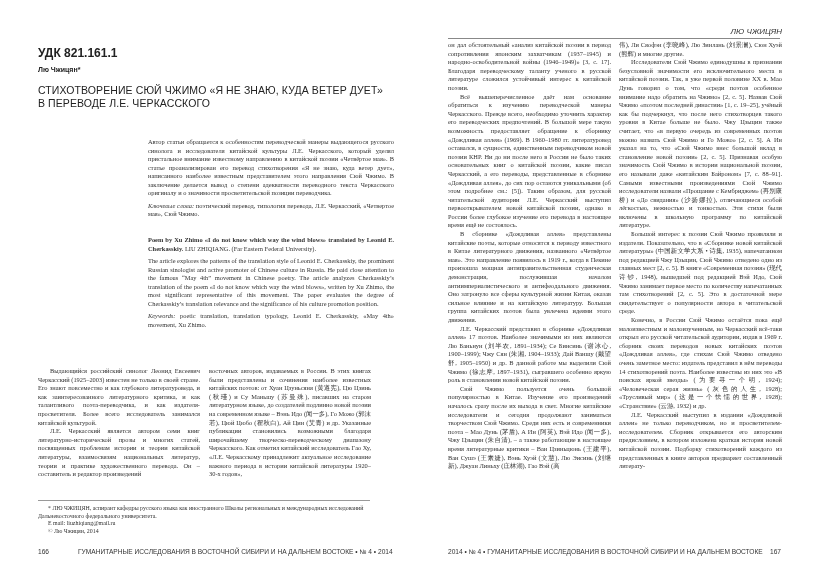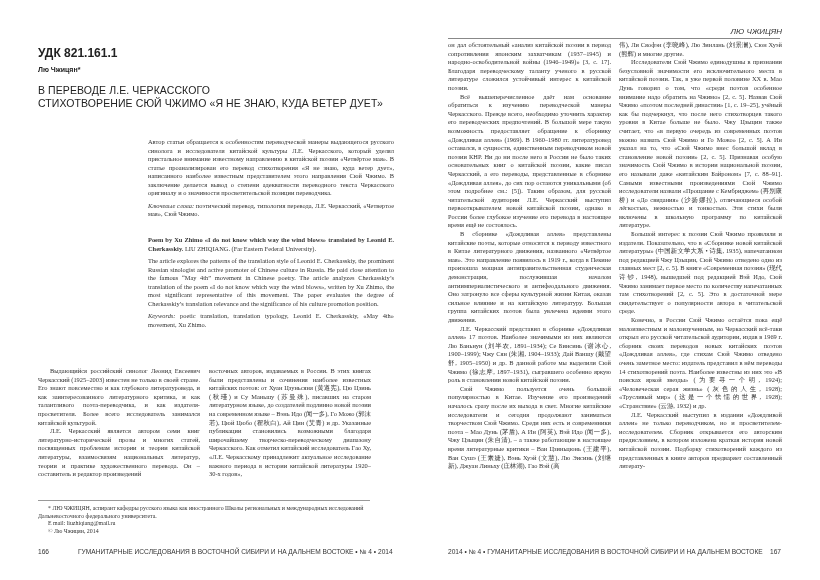--- a/index.html
+++ b/index.html
@@ -25,22 +25,22 @@
   .running-head { position:absolute; right:38px; top:27px; font-size:8px; font-style:italic; color:#333; }
   .head-rule { position:absolute; left:38px; top:38px; width:332px; border-top:0.6px solid #888; }
 </style>
 </head>
 <body>
 
 <div class="page left">
   <div class="udk sans">УДК 821.161.1</div>
   <div class="author sans">Лю Чжицян*</div>
   <div class="title sans">
+    <div>СТИХОТВОРЕНИЕ СЮЙ ЧЖИМО «Я НЕ ЗНАЮ, КУДА ВЕТЕР ДУЕТ»</div>
     <div>В ПЕРЕВОДЕ Л.Е. ЧЕРКАССКОГО</div>
-    <div>СТИХОТВОРЕНИЕ СЮЙ ЧЖИМО «Я НЕ ЗНАЮ, КУДА ВЕТЕР ДУЕТ»</div>
   </div>
 
   <div class="abstract" style="top:138px;">
     <p>Автор статьи обращается к особенностям переводческой манеры выдающегося русского синолога и исследователя китайской культуры Л.Е. Черкасского, который уделял пристальное внимание известному направлению в китайской поэзии «Четвёртое мая». В статье проанализирован его перевод стихотворения «Я не знаю, куда ветер дует», написанного наиболее известным представителем этого направления Сюй Чжимо. В заключение делается вывод о степени адекватности переводного текста Черкасского оригиналу и о значимости просветительской позиции переводчика.</p>
     <p><span class="kw-label">Ключевые слова:</span><span> поэтический перевод, типология перевода, Л.Е. Черкасский, «Четвертое мая», Сюй Чжимо.</span></p>
   </div>
 
   <div class="abstract" style="top:236px;">
     <p><span class="en-title">Poem by Xu Zhimo «I do not know which way the wind blows» translated by Leonid E. Cherkasskiy.</span><span> LIU ZHIQIANG. (Far Eastern Federal University).</span></p>
     <p>The article explores the patterns of the translation style of Leonid E. Cherkasskiy, the prominent Russian sinologist and active promoter of Chinese culture in Russia. He paid close attention to the famous “May 4th” movement in Chinese poetry. The article analyzes Cherkasskiy’s translation of the poem «I do not know which way the wind blows», written by Xu Zhimo, the most significant representative of this movement. The paper evaluates the degree of Cherkasskiy’s translation relevance and the significance of his culture promotion position.</p>

